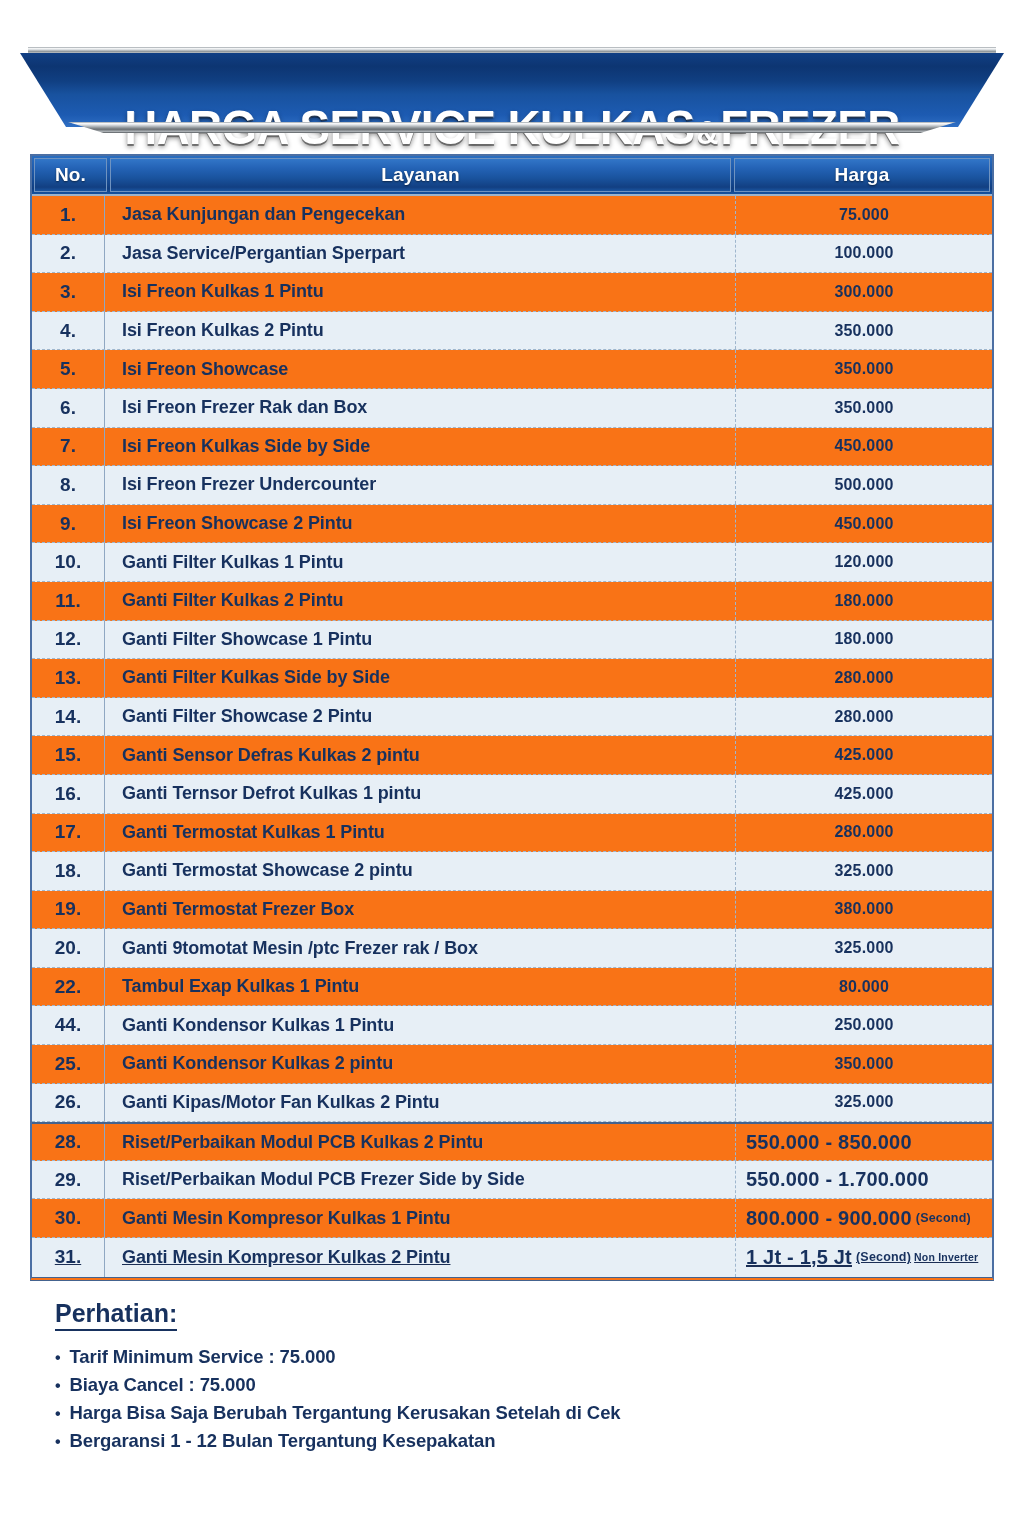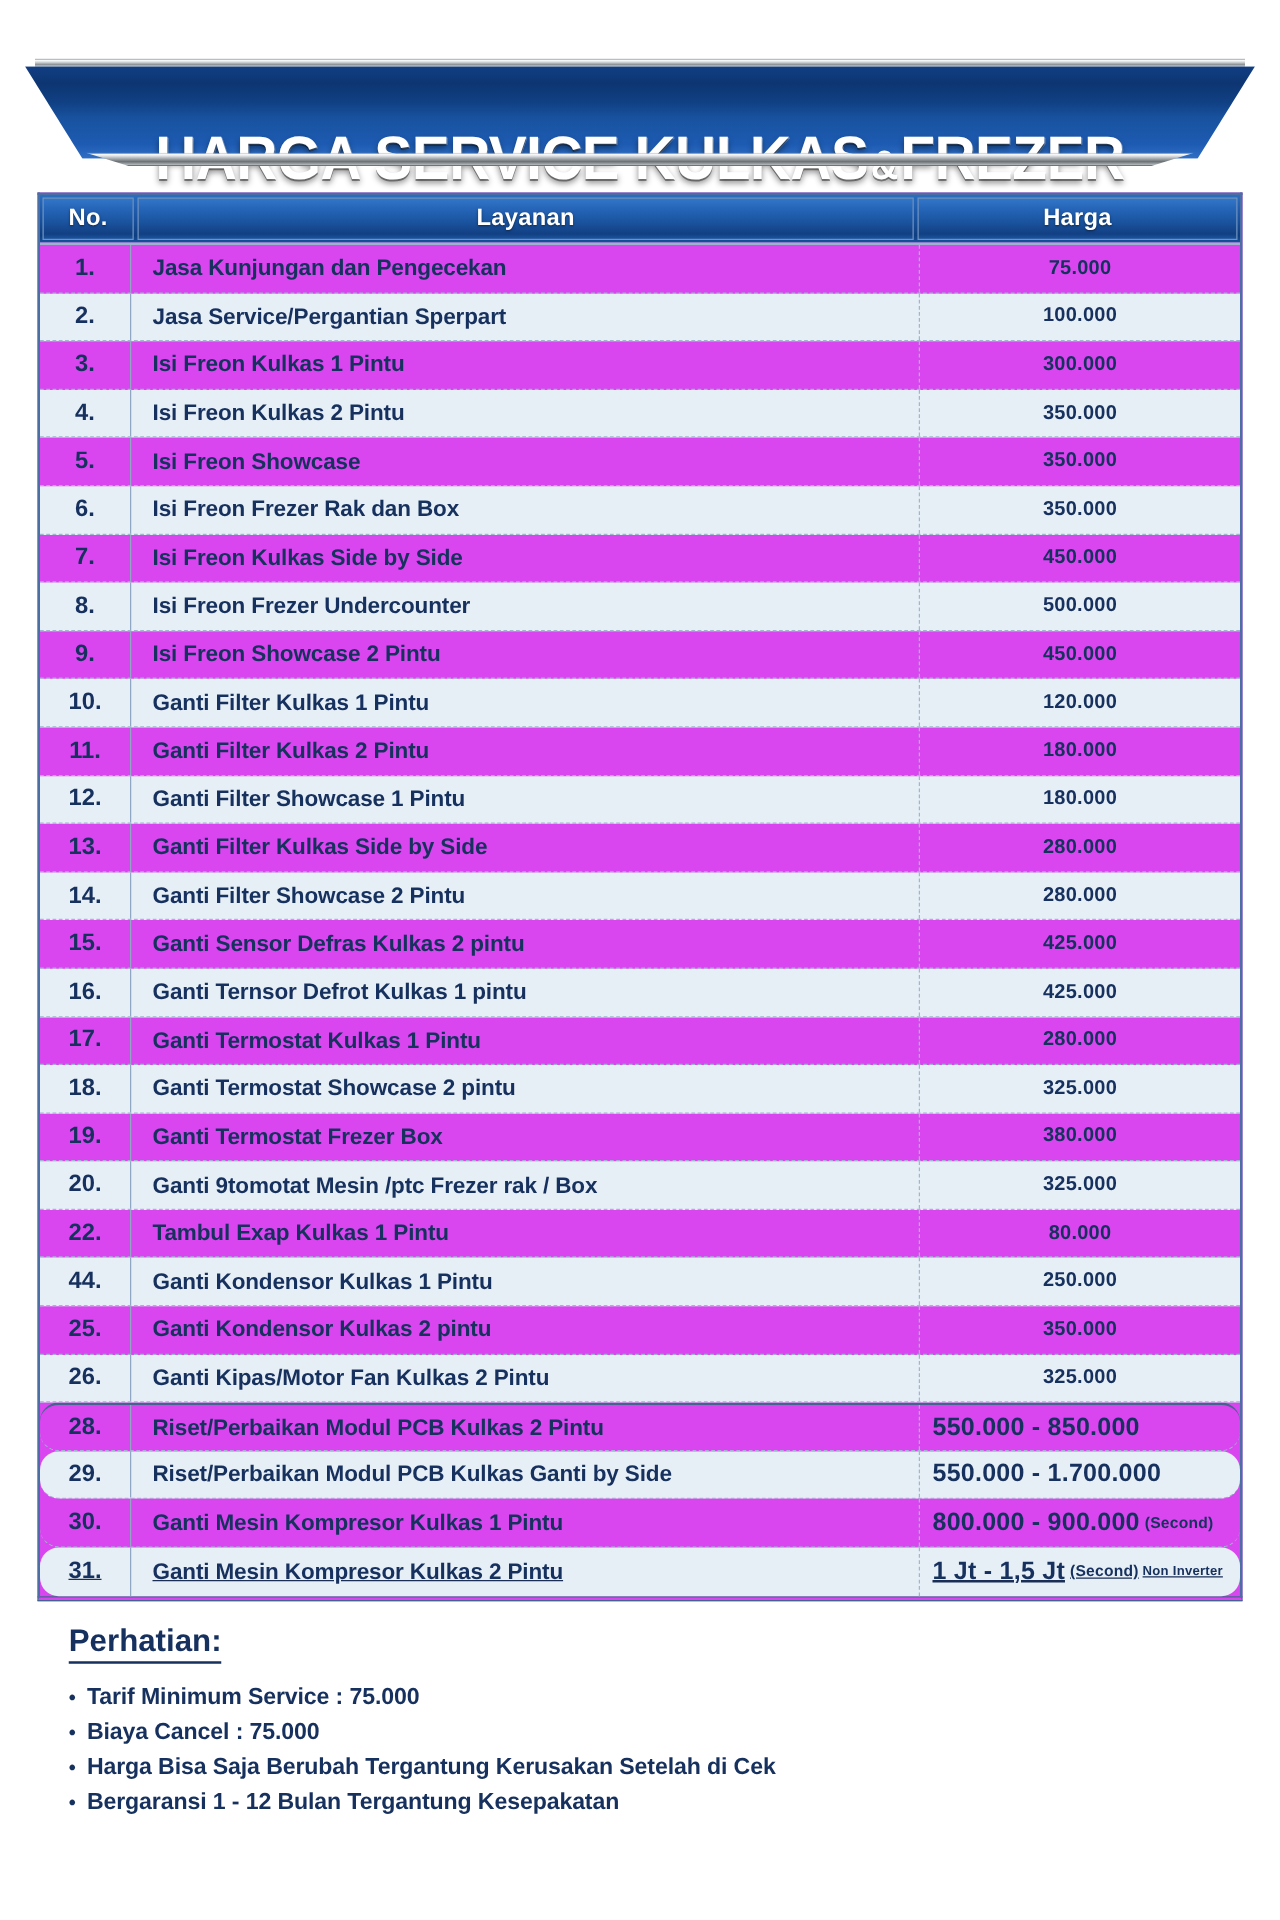--- a/index.html
+++ b/index.html
@@ -87,21 +87,21 @@
   .banner-title .amp {
     font-size: 33px;
     padding: 0 2px;
   }
 
   
   .table-wrap {
     margin: 21px 30px 0 30px;
     border: 2px solid #4c6fa3;
     border-bottom: 4px double #44638f;
-    background: #d946ef;
+    background: #f97316;
     box-sizing: border-box;
   }
 
   .thead {
     display: flex;
     height: 40px;
     background: linear-gradient(to bottom,
         #2a6ec0 0%, #1f5cae 30%, #18509c 55%, #0f3d80 85%, #17529e 100%);
     border-bottom: 2px solid #9bb3cd;
     padding: 2px;
@@ -130,21 +130,21 @@
 
   .row {
     display: flex;
     align-items: stretch;
     height: 38.6px;
     border-bottom: 1px dashed #9fb6cd;
     box-sizing: border-box;
   }
   .row.alt { background: #e7eff6; }
   .row.lastgroup-start { border-top: 2px solid #44638f; }
-  .row.big { height: 38.6px; border-radius: 15px; }
+  .row.big { height: 38.6px; }
   .row:last-child { border-bottom: none; text-decoration: underline; }
 
   .cell {
     display: flex;
     align-items: center;
     box-sizing: border-box;
     font-weight: bold;
     color: #17315e;
   }
   .cell-no {
@@ -405,21 +405,21 @@
       </div>
       <div class="row big lastgroup-start">
         <div class="cell cell-no">28.</div>
         <div class="cell cell-serv">Riset/Perbaikan Modul PCB Kulkas 2 Pintu</div>
         <div class="cell cell-price rangecell">
           <span class="price-main">550.000 - 850.000</span>
         </div>
       </div>
       <div class="row alt big">
         <div class="cell cell-no">29.</div>
-        <div class="cell cell-serv">Riset/Perbaikan Modul PCB Kulkas Ganti by Side</div>
+        <div class="cell cell-serv">Riset/Perbaikan Modul PCB Frezer Side by Side</div>
         <div class="cell cell-price rangecell">
           <span class="price-main">550.000 - 1.700.000</span>
         </div>
       </div>
       <div class="row big">
         <div class="cell cell-no">30.</div>
         <div class="cell cell-serv">Ganti Mesin Kompresor Kulkas 1 Pintu</div>
         <div class="cell cell-price rangecell">
           <span class="price-main">800.000 - 900.000</span>
           <span class="price-sub">(Second)</span>

